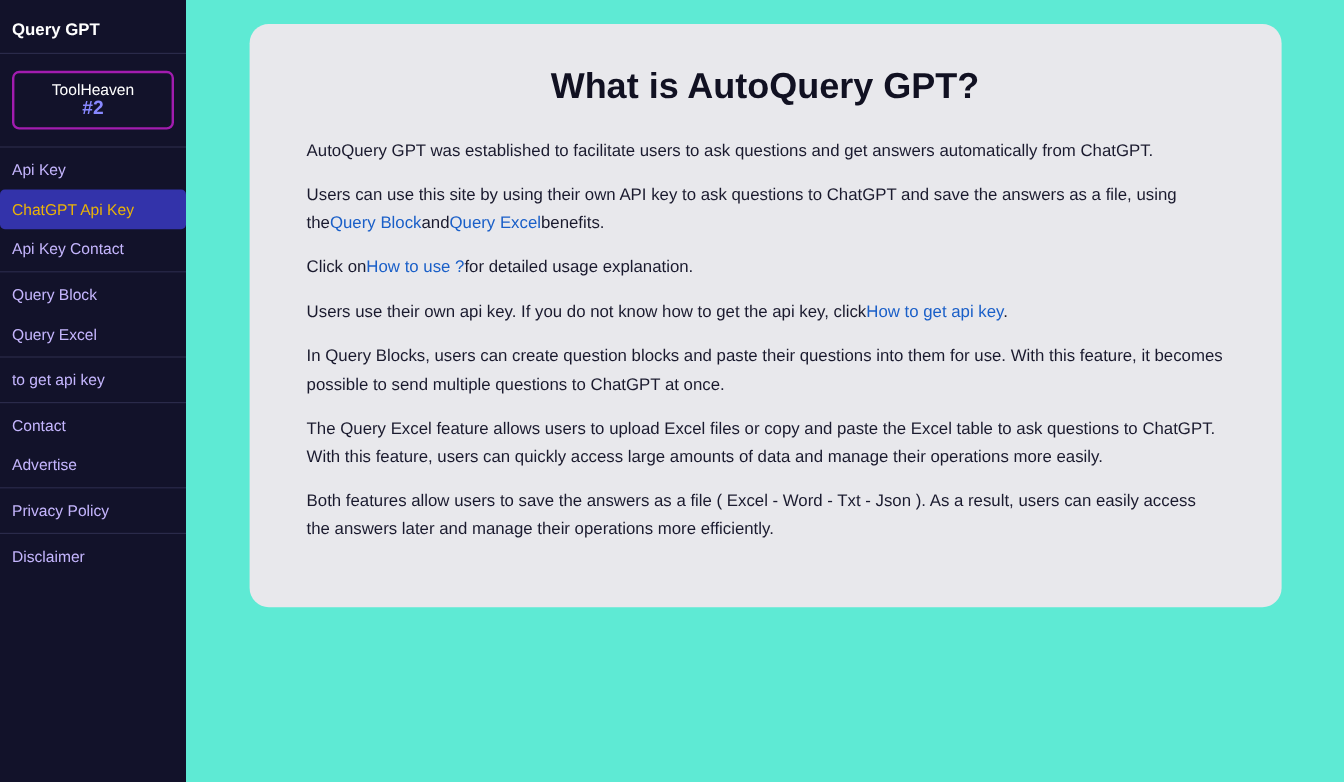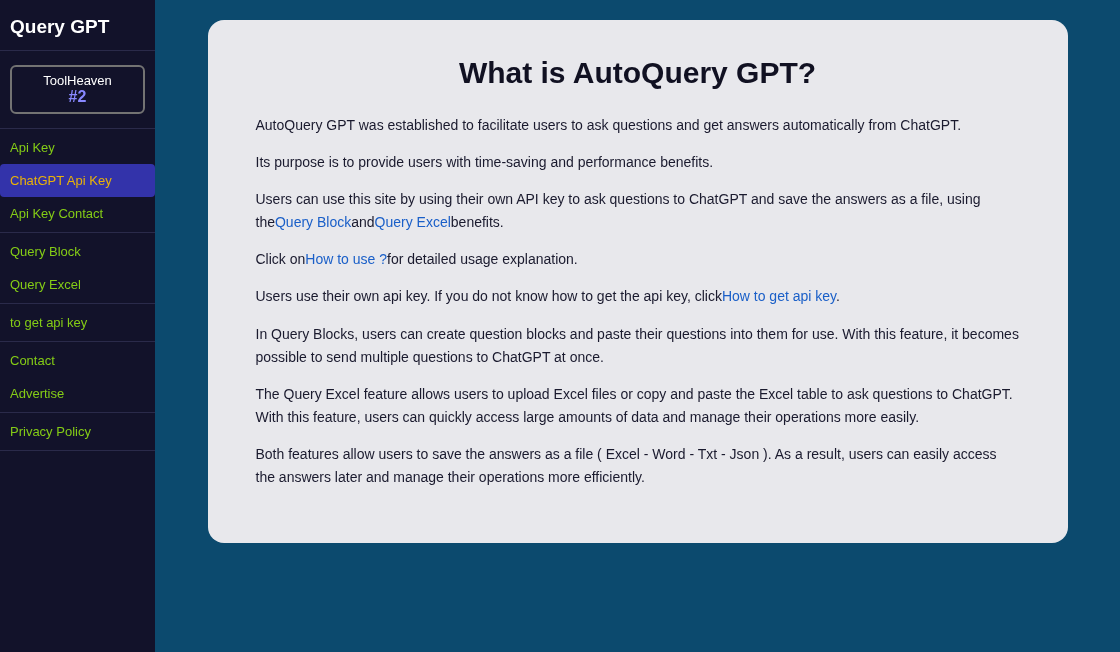--- a/index.html
+++ b/index.html
@@ -18,30 +18,30 @@
       min-width: 155px;
       background: #12122a;
       display: flex;
       flex-direction: column;
       padding: 0;
       min-height: 652px;
     }
 
     .sidebar-title {
       color: #ffffff;
-      font-size: 19px;
+      font-size: 14px;
       font-weight: 700;
       padding: 16px 10px 12px 10px;
       border-bottom: 1px solid #2a2a4a;
     }
 
     .tool-heaven-badge {
       margin: 14px 10px 12px 10px;
       background: transparent;
-      border: 2px solid #737373;
+      border: 2px solid #a21caf;
       border-radius: 6px;
       color: #ffffff;
       font-size: 13px;
       text-align: center;
       padding: 6px 8px;
     }
 
     .tool-heaven-badge .badge-num {
       display: block;
       font-size: 16px;
@@ -49,39 +49,39 @@
       color: #8888ff;
     }
 
     .sidebar-divider {
       border: none;
       border-top: 1px solid #2a2a4a;
       margin: 2px 0;
     }
 
     .sidebar-item {
-      color: #84cc16;
+      color: #c4b5fd;
       font-size: 13px;
       padding: 9px 10px;
       cursor: pointer;
       white-space: nowrap;
       overflow: hidden;
       text-overflow: ellipsis;
     }
 
     .sidebar-item.active {
       background: #3333aa;
       color: #eab308;
       border-radius: 4px;
     }
 
     
     .main {
       flex: 1;
-      background: #0c4a6e;
+      background: #5eead4;
       display: flex;
       justify-content: center;
       align-items: flex-start;
       padding: 20px 20px;
       overflow-y: auto;
     }
 
     .card {
       background: #e8e8ec;
       border-radius: 16px;
@@ -129,29 +129,29 @@
   <div class="sidebar-item">Query Block</div>
   <div class="sidebar-item">Query Excel</div>
   <hr class="sidebar-divider">
   <div class="sidebar-item">to get api key</div>
   <hr class="sidebar-divider">
   <div class="sidebar-item">Contact</div>
   <div class="sidebar-item">Advertise</div>
   <hr class="sidebar-divider">
   <div class="sidebar-item">Privacy Policy</div>
   <hr class="sidebar-divider">
+  <div class="sidebar-item">Disclaimer</div>
 </div>
 
 <div class="main">
   <div class="card">
     <h1 class="card-title">What is AutoQuery GPT?</h1>
 
     <p class="card-para">AutoQuery GPT was established to facilitate users to ask questions and get answers automatically from ChatGPT.</p>
 
-    <p class="card-para">Its purpose is to provide users with time-saving and performance benefits.</p>
 
     <p class="card-para">
       <span>Users can use this site by using their own API key to ask questions to ChatGPT and save the answers as a file, using the</span><a class="link">Query Block</a><span>and</span><a class="link">Query Excel</a><span>benefits.</span>
     </p>
 
     <p class="card-para">
       <span>Click on</span><a class="link">How to use ?</a><span>for detailed usage explanation.</span>
     </p>
 
     <p class="card-para">

